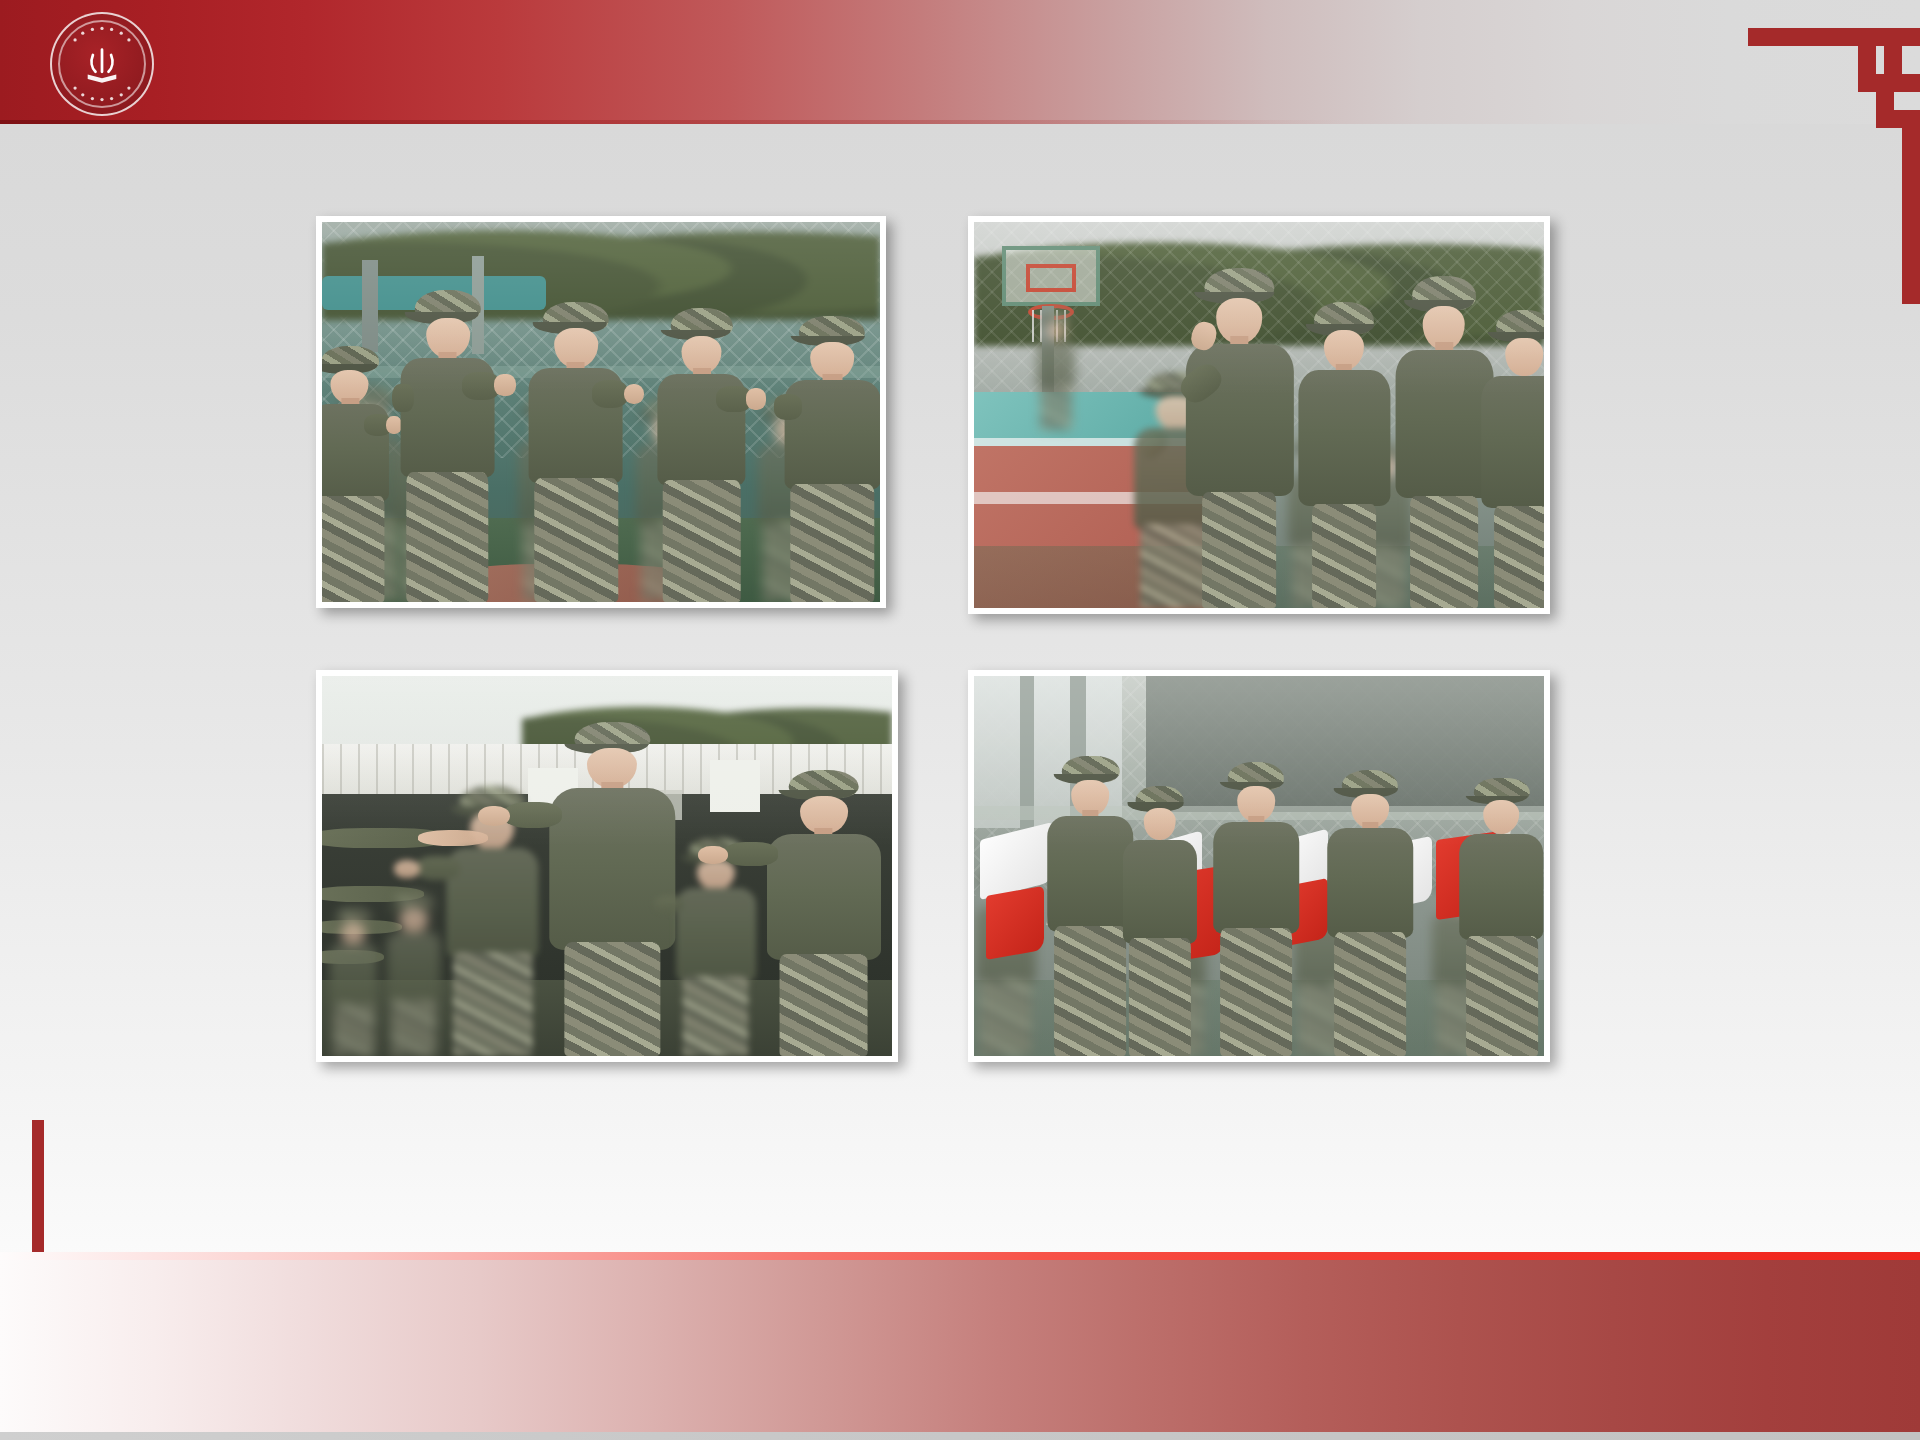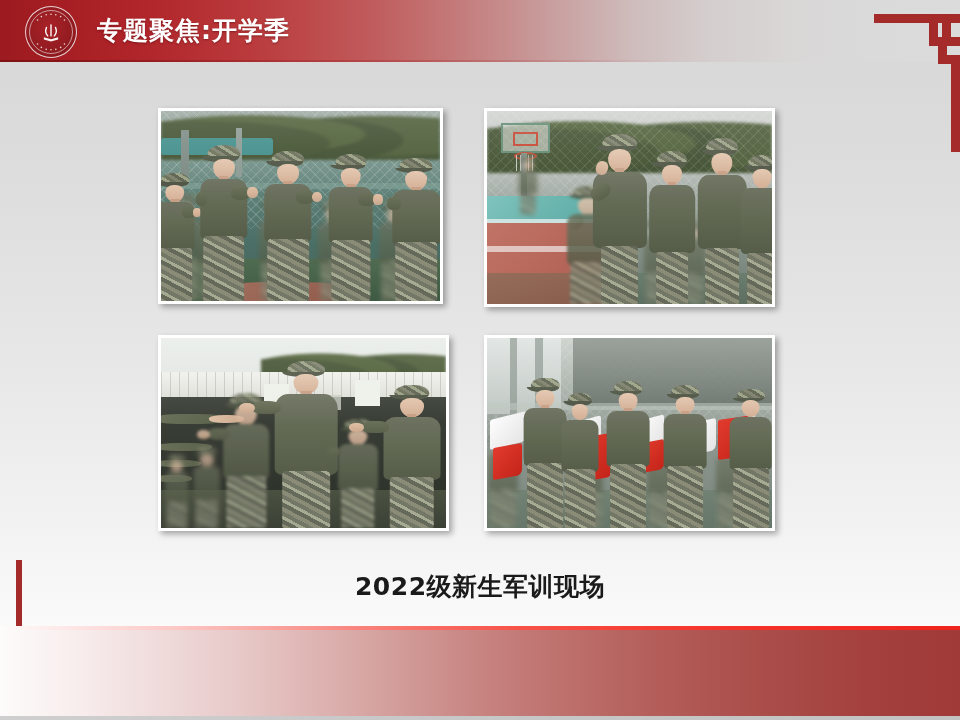--- a/index.html
+++ b/index.html
@@ -242,21 +242,20 @@
             <circle cx="21" cy="44" r=".85"></circle>
               <circle cx="36" cy="42" r=".85"></circle>
             <circle cx="16" cy="42" r=".85"></circle>
               <circle cx="40" cy="38.5" r=".85"></circle>
             <circle cx="12" cy="38.5" r=".85"></circle>
           </g>
         </svg>
       </div>
     </div>
 
-    <div class="header-title">专题聚焦:开学季</div>
   </div>
 
   <div class="orn orn-tr">
     <svg width="104" height="152" viewBox="0 0 104 152">
       <g fill="#a52a2a">
         <rect x="18" y="14" width="64" height="9"></rect>
         <rect x="73" y="14" width="9" height="32"></rect>
         <rect x="73" y="37" width="31" height="9"></rect>
         <rect x="82" y="14" width="22" height="9"></rect>
         <rect x="86" y="14" width="9" height="32"></rect>
@@ -589,21 +588,20 @@
       <div class="cadet" style="left:85%;width:15%;height:74%;">
         <div class="cap" style="top:1%;width:66%;height:9%;"></div>
         <div class="face" style="top:9%;width:44%;height:12%;"></div>
         <div class="torso" style="top:21%;width:100%;height:38%;"></div>
         <div class="legs" style="top:57%;width:84%;height:43%;"></div>
       </div>
       <div class="haze"></div>
     </div>
   </div>
 
-  <div class="caption">2022级新生军训现场</div>
 
   <div class="orn orn-bl">
     <svg width="104" height="160" viewBox="0 0 104 160">
       <g fill="#a52a2a">
         <rect x="16" y="0" width="6" height="116"></rect>
         <rect x="16" y="110" width="26" height="6"></rect>
         <rect x="36" y="96" width="6" height="20"></rect>
         <rect x="36" y="96" width="26" height="6"></rect>
         <rect x="56" y="96" width="6" height="32"></rect>
         <rect x="10" y="122" width="6" height="28"></rect>

